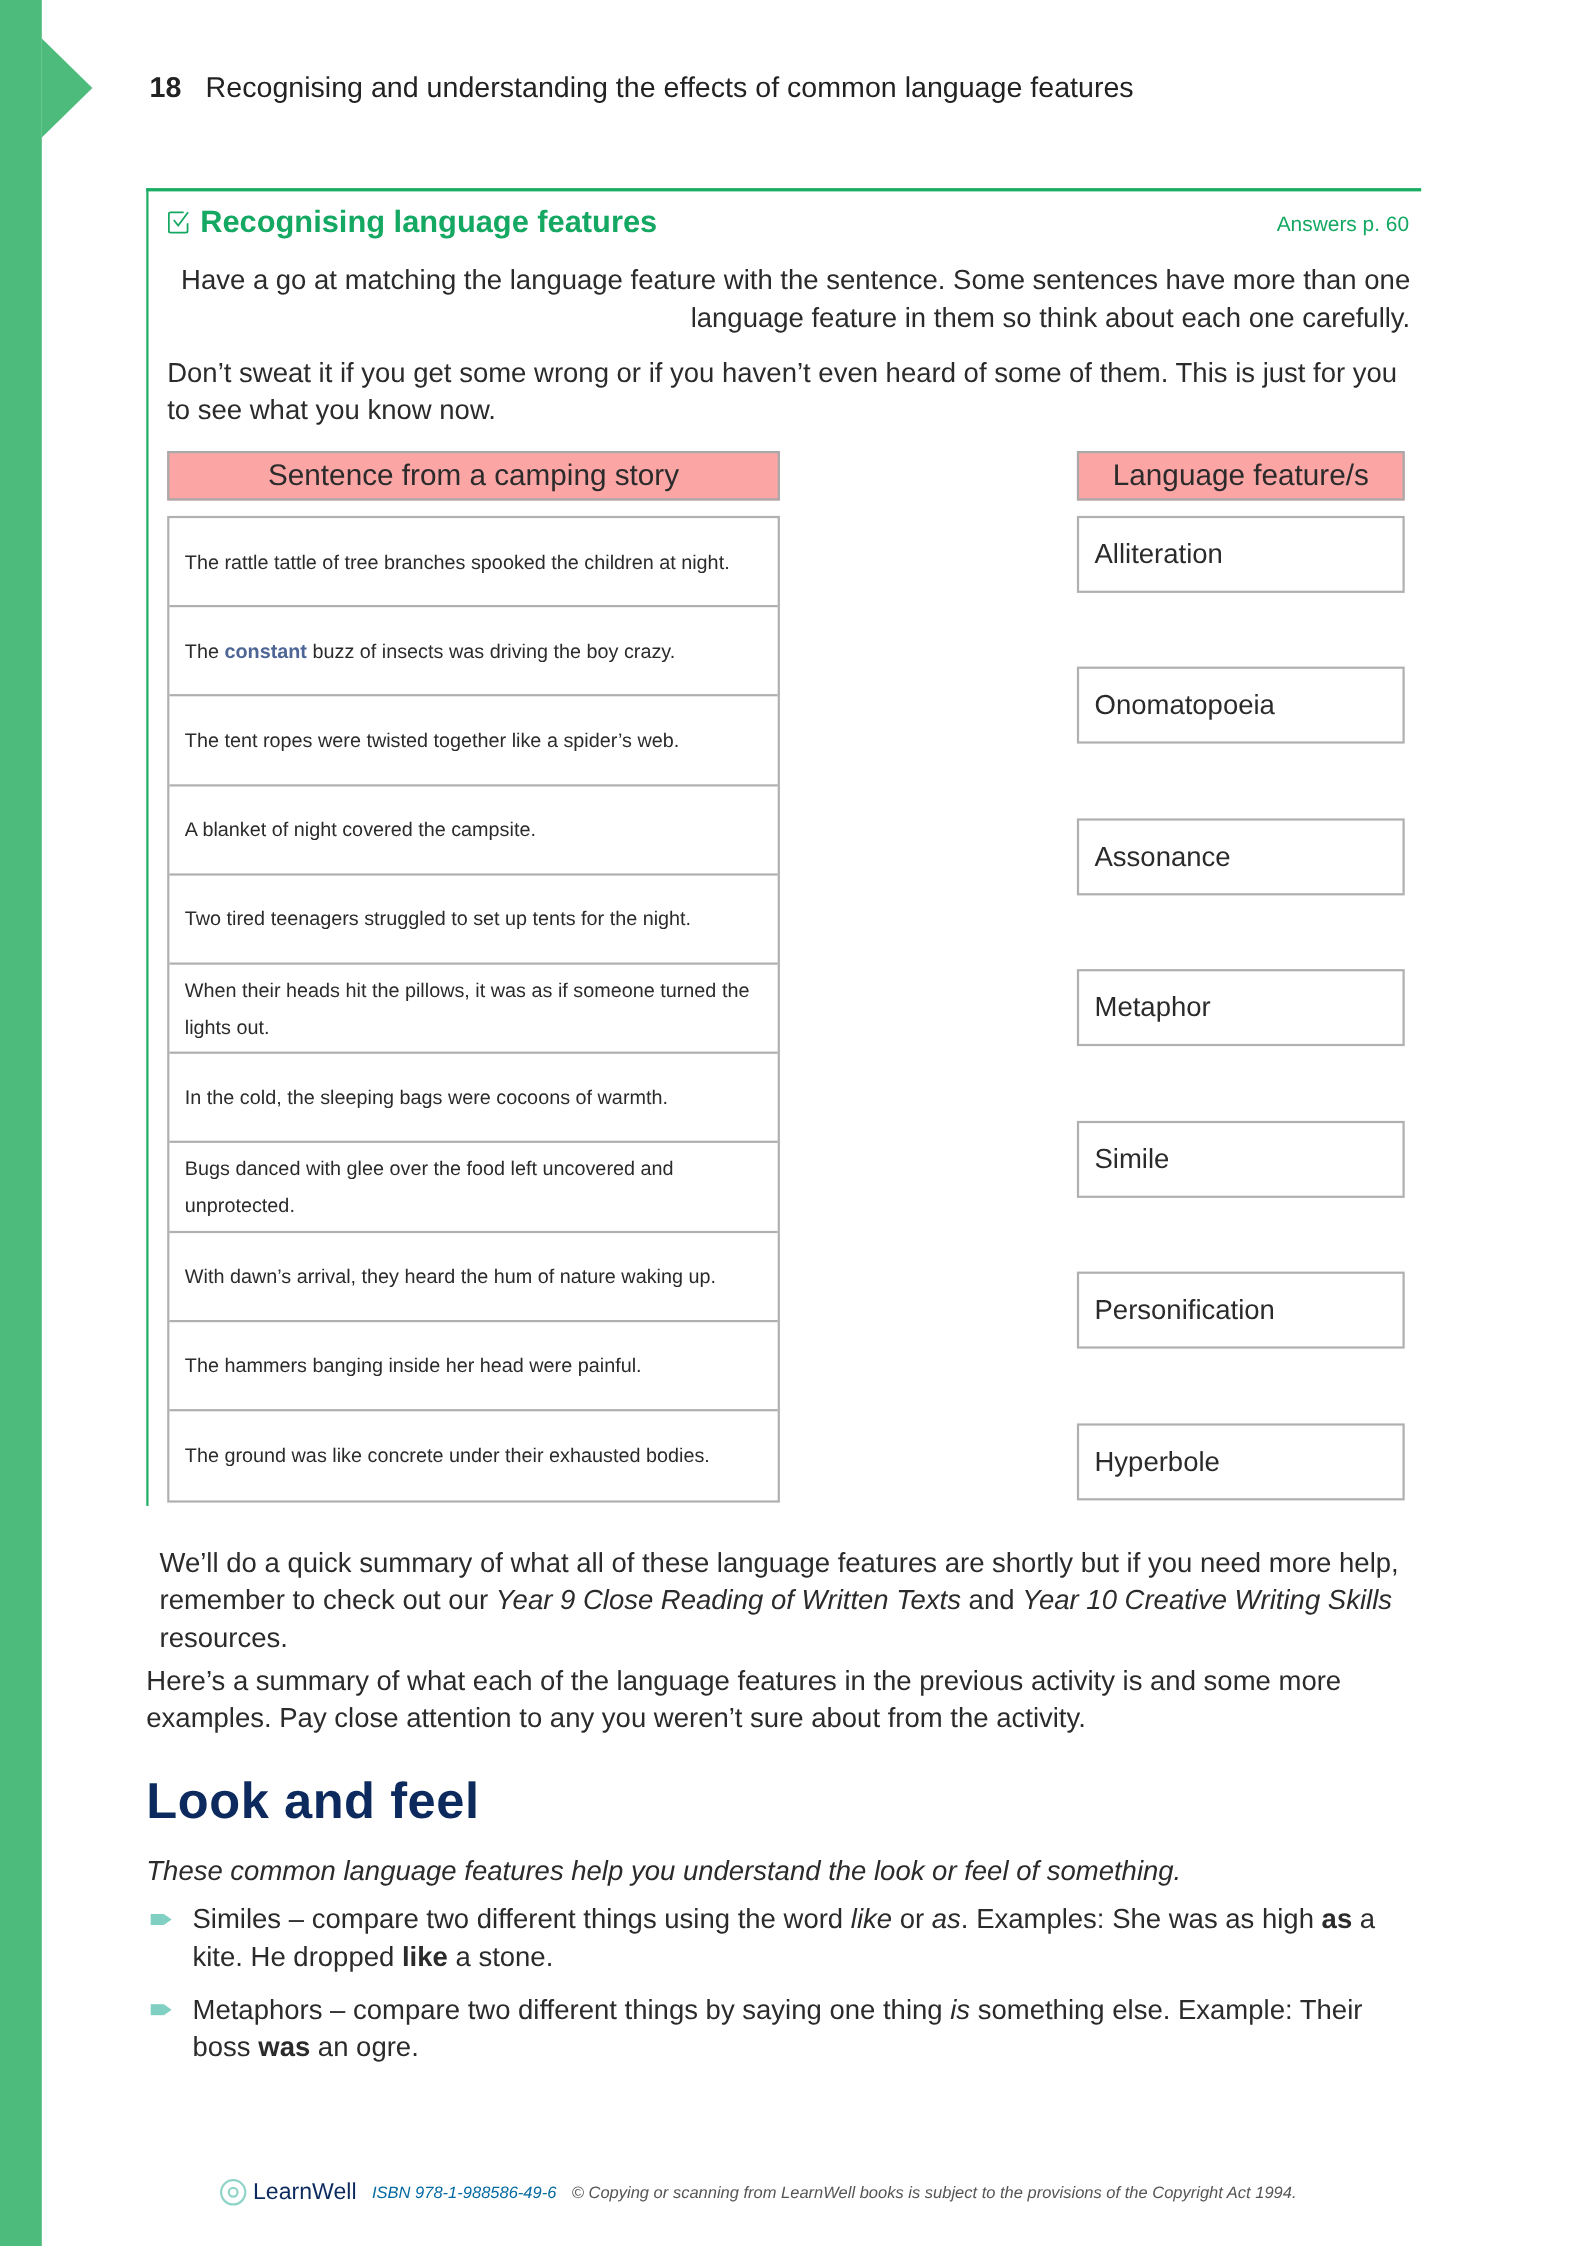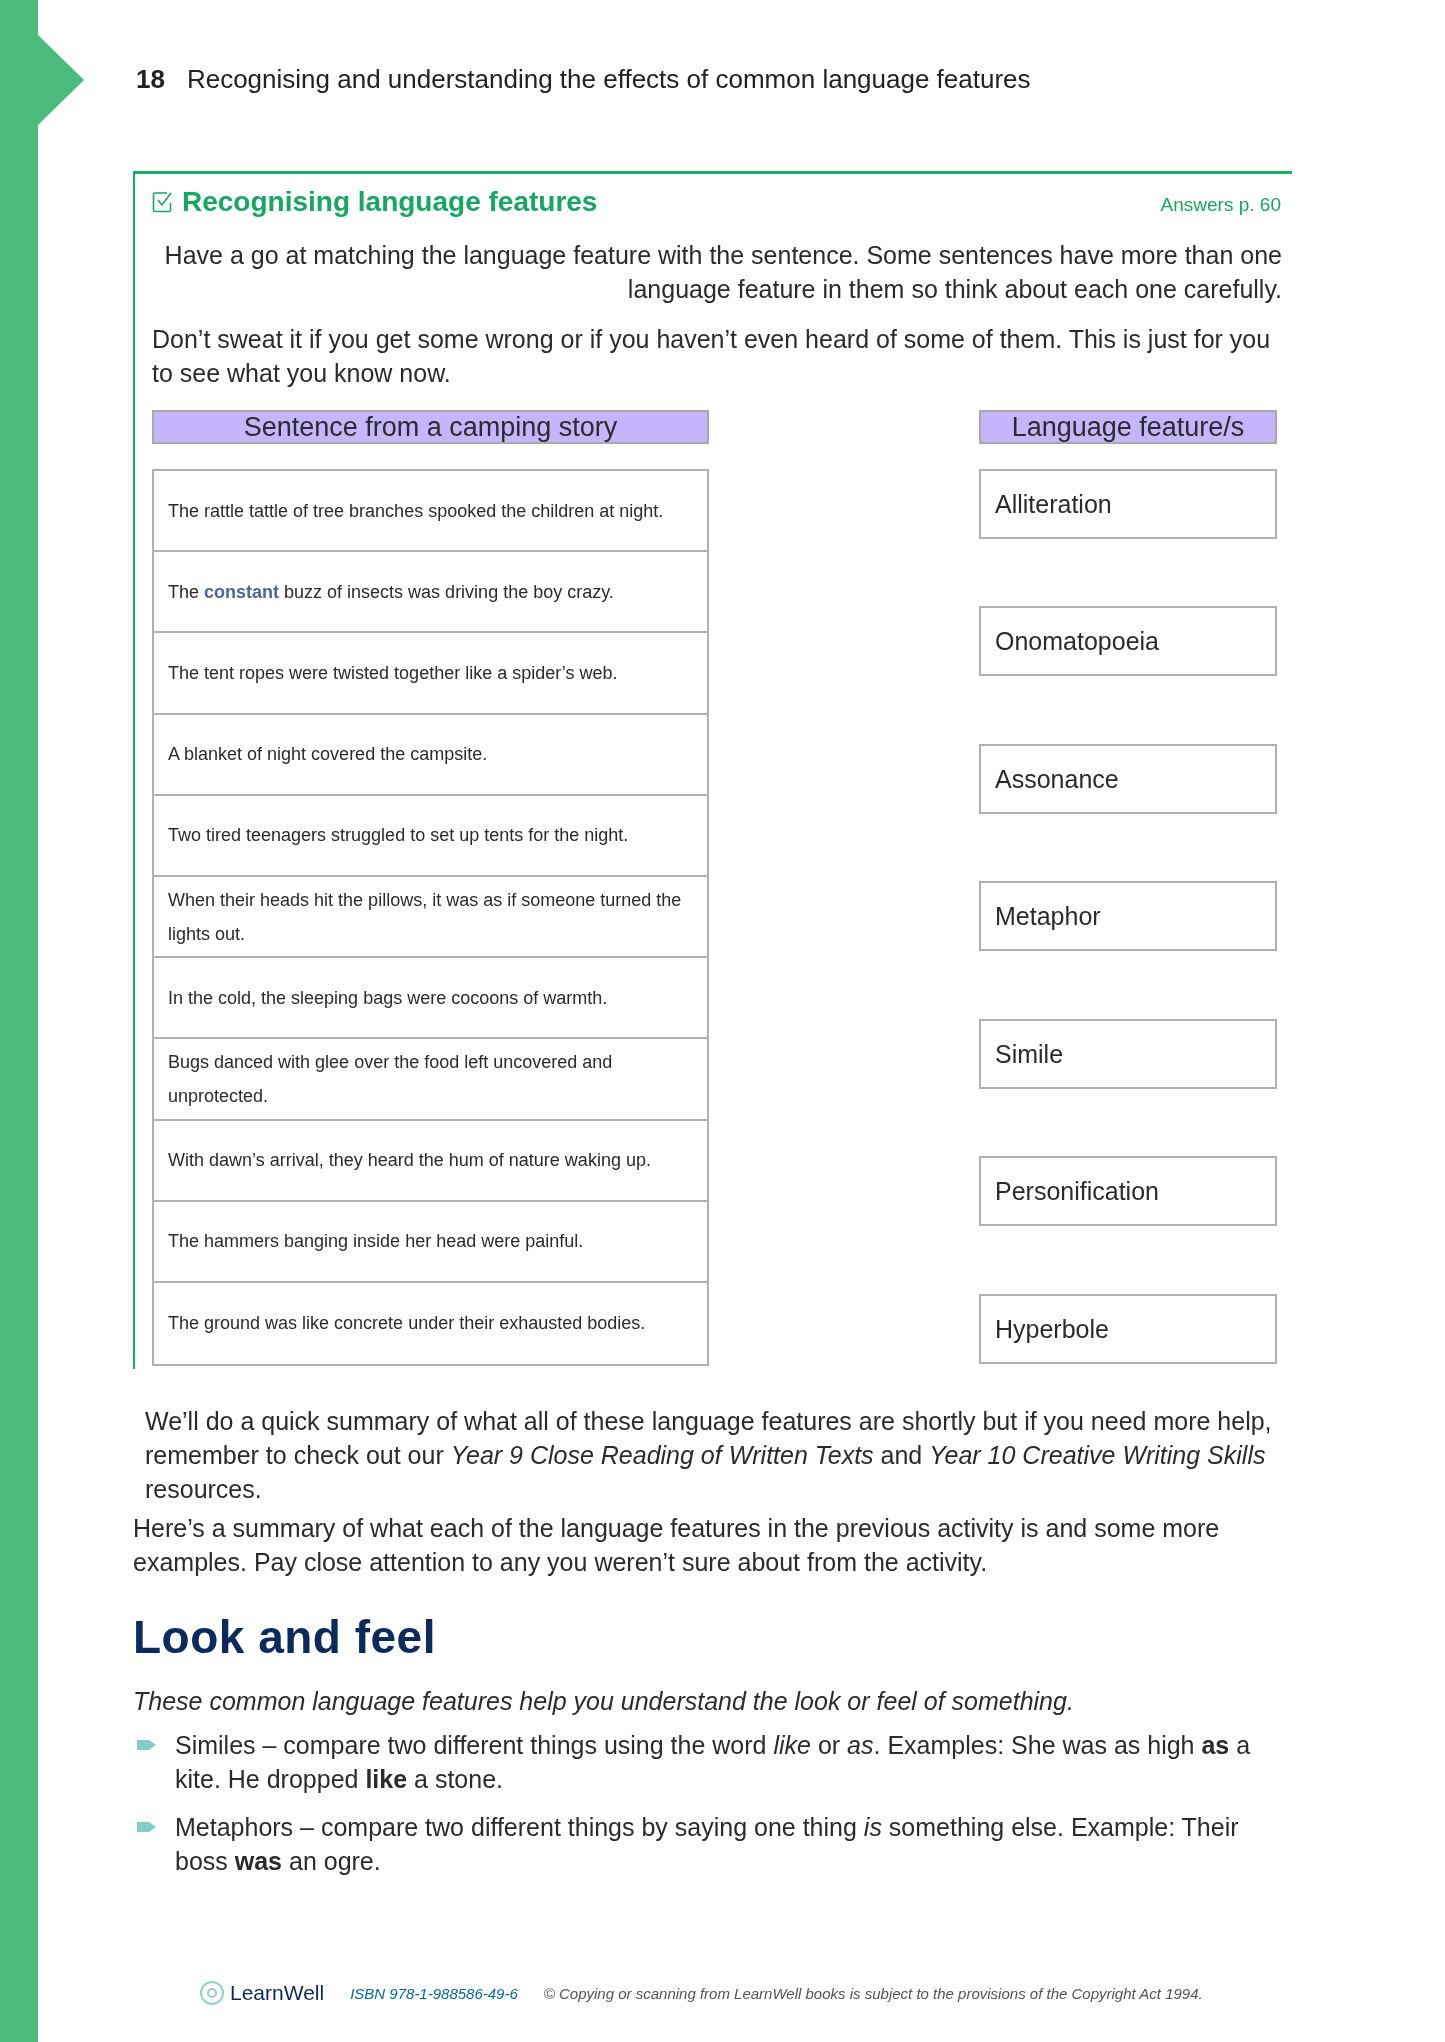--- a/index.html
+++ b/index.html
@@ -11,37 +11,37 @@
   .running-head { position:absolute; left:136px; top:64px; font-size:26px; color:#222; white-space:nowrap; }
   .running-head .num { font-weight:bold; margin-right:22px; }
 
   .activity-box { position:absolute; left:133px; top:171px; width:1157px; height:1195px;
       border-top:3px solid #1aae65; border-left:2px solid #1aae65; }
   .activity-title { position:absolute; left:152px; top:186px; font-size:28px; font-weight:bold; color:#14a862; display:flex; align-items:center; gap:8px; }
   .check-icon { width:22px; height:22px; display:inline-block; }
   .answers { position:absolute; right:164px; top:194px; font-size:19px; color:#14a862; }
   .para { position:absolute; left:152px; width:1130px; font-size:25px; line-height:34px; color:#2b2b2b; }
 
-  .col-head { position:absolute; top:410px; height:34px; background:#c4b5fd; border:2px solid #a9a9a9; box-sizing:border-box;
+  .col-head { position:absolute; top:410px; height:45px; background:#fca5a5; border:2px solid #a9a9a9; box-sizing:border-box;
       font-size:27px; color:#2b2b2b; display:flex; align-items:center; justify-content:center; }
   .sent-table { position:absolute; left:152px; top:469px; width:557px; border:2px solid #b0b0b0; box-sizing:border-box; }
   .sent-row { height:81.2px; box-sizing:border-box; border-bottom:2px solid #b0b0b0; padding:0 14px; display:flex; align-items:center; font-size:18px; line-height:34px; }
   .sent-row:last-child { border-bottom:none; }
   .hl { color:#4d6696; font-weight:bold; }
 
   .feature-box { position:absolute; left:979px; width:298px; height:70px; border:2px solid #b0b0b0; box-sizing:border-box;
       padding-left:14px; display:flex; align-items:center; font-size:25px; color:#2b2b2b; }
 
   .h2 { position:absolute; left:133px; top:1610px; font-size:46px; color:#0c2a5e; font-weight:bold; letter-spacing:0.5px; }
   .bullets { position:absolute; left:133px; top:1728px; width:1130px; margin:0; padding:0; list-style:none; }
   .bullets li { position:relative; padding-left:42px; font-size:25px; line-height:34px; margin-bottom:14px; }
   .bullet-icon { position:absolute; left:4px; top:12px; width:12px; height:10px; background:#7fd0c3; }
   .bullet-icon::after { content:""; position:absolute; left:12px; top:0; border-top:5px solid transparent; border-bottom:5px solid transparent; border-left:7px solid #7fd0c3; }
 
-  .footer { position:absolute; left:200px; top:1981px; display:flex; align-items:center; gap:26px; white-space:nowrap; }
+  .footer { position:absolute; left:200px; top:1981px; display:flex; align-items:center; gap:14px; white-space:nowrap; }
   .logo { display:flex; align-items:center; gap:6px; font-size:21px; color:#0c2a5e; }
   .logo-icon { width:24px; height:24px; border-radius:50%; border:2px solid #8fd4c6; box-sizing:border-box; position:relative; }
   .logo-icon::after { content:""; position:absolute; left:5px; top:5px; width:10px; height:10px; border-radius:50%; border:2px solid #8fd4c6; box-sizing:border-box; }
   .isbn { font-size:15px; font-style:italic; color:#0369a1; }
   .copyright { font-size:15px; font-style:italic; color:#555; }
 </style>
 </head>
 <body>
 
 <div class="sidebar"></div>

